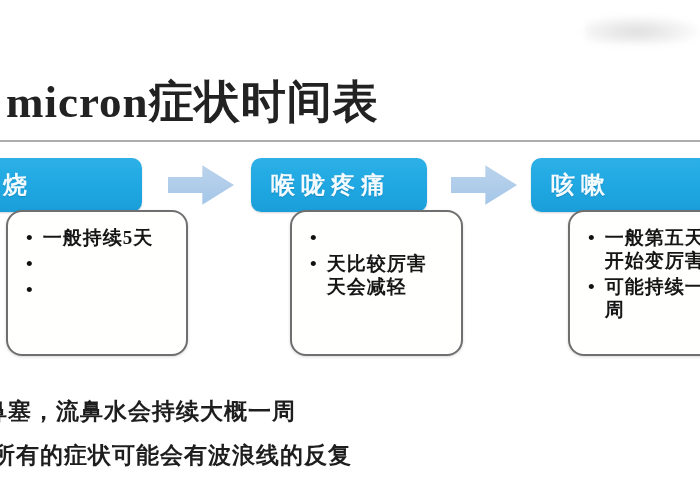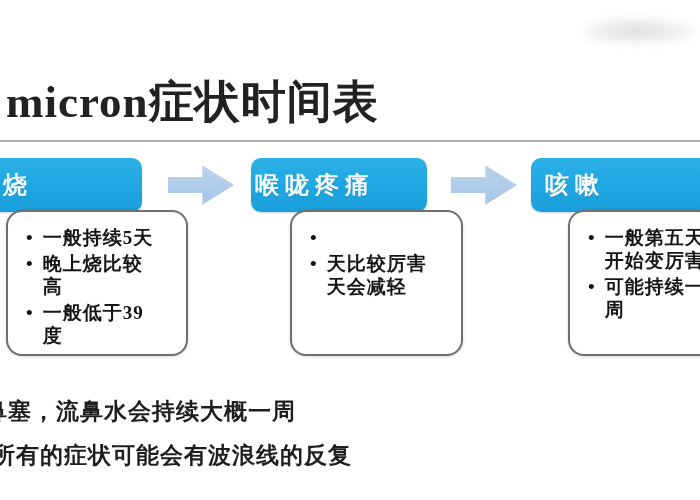--- a/index.html
+++ b/index.html
@@ -30,23 +30,23 @@
     display:flex;align-items:center;z-index:1;
     box-shadow:0 1px 2px rgba(0,0,0,.18);
   }
   .hdr-label{
     color:#f4fbff;font-weight:700;font-size:24px;letter-spacing:6px;
     white-space:nowrap;text-shadow:0 1px 1px rgba(0,60,90,.25);
   }
   #hdr-fever{left:-50px;width:192px;}
   #hdr-fever .hdr-label{padding-left:53px;}
   #hdr-throat{left:251px;width:176px;}
-  #hdr-throat .hdr-label{padding-left:4px;}
+  #hdr-throat .hdr-label{padding-left:20px;}
   #hdr-cough{left:531px;width:190px;}
-  #hdr-cough .hdr-label{padding-left:14px;}
+  #hdr-cough .hdr-label{padding-left:20px;}
   .arrow{
     position:absolute;top:163px;width:66px;height:44px;z-index:0;
     background:linear-gradient(180deg,#bcd4ec,#a4c6e8);
     clip-path:polygon(0 32%,52% 32%,52% 5%,100% 50%,52% 95%,52% 68%,0 68%);
   }
   #arrow-1{left:168px;}
   #arrow-2{left:451px;}
   .card{
     position:absolute;top:210px;height:146px;z-index:2;
     background:#fffffd;border:2px solid #6f6f6f;border-radius:16px;
@@ -98,27 +98,23 @@
     <span class="hdr-label">咳嗽</span>
   </div>
 
   <div class="card" id="card-fever">
     <div class="bullet-item">
       <span class="bullet-dot">•</span>
       <span class="bullet-text">一般持续5天</span>
     </div>
     <div class="bullet-item">
       <span class="bullet-dot">•</span>
-      <span class="bullet-text">晚上烧比较
-高</span>
     </div>
     <div class="bullet-item">
       <span class="bullet-dot">•</span>
-      <span class="bullet-text">一般低于39
-度</span>
     </div>
   </div>
 
   <div class="card" id="card-throat">
     <div class="bullet-item">
       <span class="bullet-dot">•</span>
     </div>
     <div class="bullet-item">
       <span class="bullet-dot">•</span>
       <span class="bullet-text">天比较厉害

